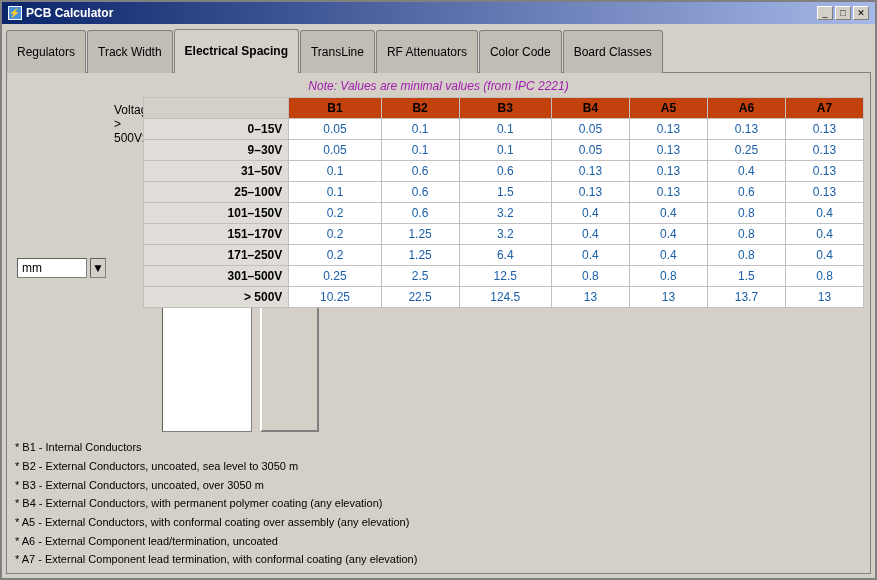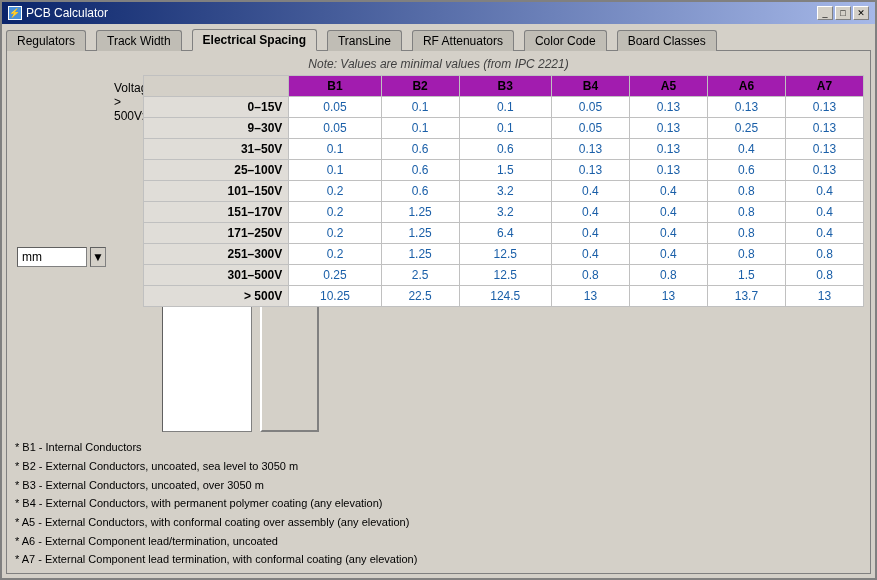--- a/index.html
+++ b/index.html
@@ -40,21 +40,21 @@
       background: #4a90d9;
       border: 1px solid #fff;
       font-size: 9px;
       display: flex;
       align-items: center;
       justify-content: center;
       color: white;
     }
     .title-text {
       font-size: 12px;
-      font-weight: normal;
+      font-weight: bold;
     }
     .title-buttons {
       display: flex;
       gap: 2px;
     }
     .title-btn {
       width: 16px;
       height: 14px;
       background: #d4d0c8;
       border: 1px solid #808080;
@@ -68,26 +68,26 @@
       color: #000;
     }
     .tab-bar {
       display: flex;
       padding: 4px 4px 0 4px;
       background: #d4d0c8;
       flex-shrink: 0;
       align-items: flex-end;
     }
     .tab {
-      padding: 3px 10px;
+      padding: 14px 10px;
       border: 1px solid #808080;
       border-bottom: none;
       background: #c0bdb5;
       cursor: pointer;
-      margin-right: 10px;
+      margin-right: 1px;
       font-size: 12px;
       color: #000;
       border-top-left-radius: 3px;
       border-top-right-radius: 3px;
       position: relative;
       top: 1px;
     }
     .tab.active {
       background: #d4d0c8;
       border-bottom: 1px solid #d4d0c8;
@@ -101,21 +101,21 @@
       margin: 0 4px 4px 4px;
       display: flex;
       flex-direction: column;
       overflow: hidden;
     }
     .note-bar {
       text-align: center;
       font-style: italic;
       font-size: 12px;
       padding: 6px 0 4px 0;
-      color: #404040;
+      color: #a21caf;
     }
     .main-section {
       display: flex;
       flex: 1;
       overflow: hidden;
       padding: 0 6px;
     }
     .left-panel {
       width: 130px;
       flex-shrink: 0;
@@ -182,21 +182,21 @@
       border-collapse: collapse;
       width: 100%;
       font-size: 12px;
     }
     table.data-table th, table.data-table td {
       border: 1px solid #c0c0c0;
       text-align: center;
       padding: 3px 6px;
     }
     table.data-table th {
-      background: #a21caf;
+      background: #c2410c;
       font-weight: bold;
     }
     table.data-table .row-header {
       font-weight: bold;
       background: #e0ddd8;
       text-align: right;
       padding-right: 6px;
       white-space: nowrap;
     }
     table.data-table td {
@@ -346,30 +346,20 @@
                 <td class="row-header">171–250V</td>
                 <td>0.2</td>
                 <td>1.25</td>
                 <td>6.4</td>
                 <td>0.4</td>
                 <td>0.4</td>
                 <td>0.8</td>
                 <td>0.4</td>
               </tr>
               <tr>
-                <td class="row-header">251–300V</td>
-                <td>0.2</td>
-                <td>1.25</td>
-                <td>12.5</td>
-                <td>0.4</td>
-                <td>0.4</td>
-                <td>0.8</td>
-                <td>0.8</td>
-              </tr>
-              <tr>
                 <td class="row-header">301–500V</td>
                 <td>0.25</td>
                 <td>2.5</td>
                 <td>12.5</td>
                 <td>0.8</td>
                 <td>0.8</td>
                 <td>1.5</td>
                 <td>0.8</td>
               </tr>
               <tr>

